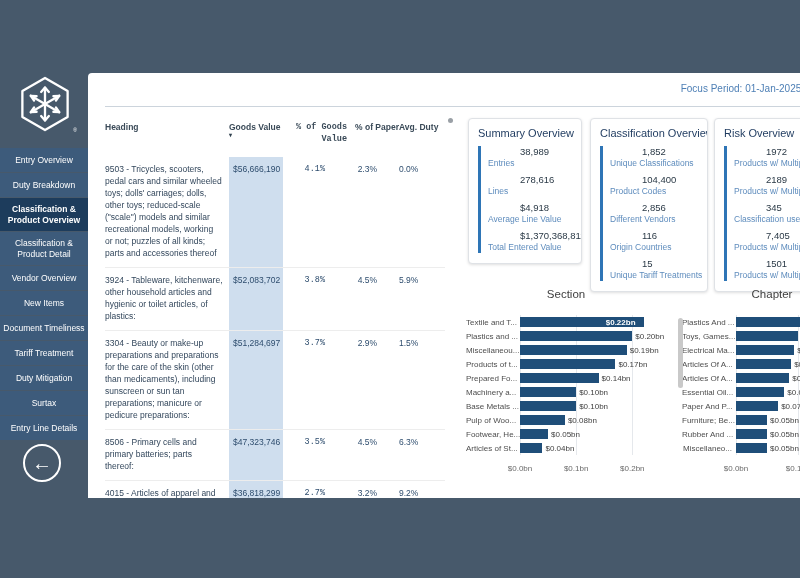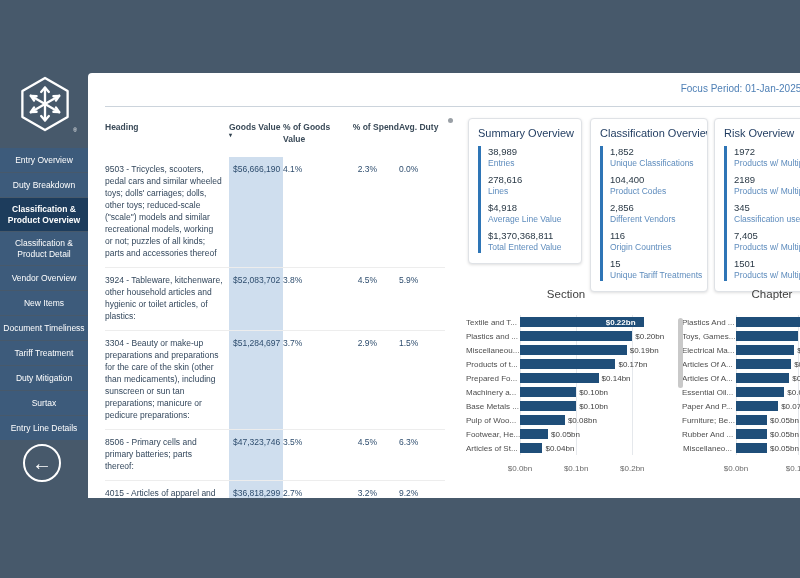--- a/index.html
+++ b/index.html
@@ -18,42 +18,42 @@
   .panel{position:absolute;left:88px;top:73px;width:800px;height:425px;background:#fff;border-radius:4px 0 0 0;overflow:hidden;}
   .focus{position:absolute;top:10px;right:20px;font-size:10px;color:var(--focus);}
   .divider{position:absolute;top:33px;left:17px;right:0;height:1px;background:#ccd4dc;}
   .scroll-dot{position:absolute;left:360px;top:45px;width:5px;height:5px;border-radius:50%;background:#9aa0a6;}
 
   
   .table{position:absolute;left:17px;top:42px;width:340px;font-size:8.5px;color:#33475c;}
   .tr{display:flex;}
   .c0{width:124px;padding-right:6px;}
   .c1{width:54px;}
-  .c2{width:64px;}
+  .c2{width:64px;text-align:right;font-family:Liberation Mono, monospace;}
   .c3{width:52px;text-align:right;}
   .c4{width:44px;text-align:left;}
   .thead .td{font-weight:bold;color:#3a4a58;padding-bottom:12px;cursor:pointer;}
   .caret{display:block;font-size:6px;line-height:5px;color:#30404e;}
   .tr.data{border-bottom:1px solid #ededed;}
   .td{padding-top:6px;padding-bottom:8px;line-height:12px;}
   .tr.data .c1{background:var(--hl);padding-left:4px;color:#2e4d6e;}
   .tr.data .c2,.tr.data .c3,.tr.data .c4{color:#2e4d6e;}
   .tr.data .c2{padding-right:22px;}
   .tr.data .c3{padding-right:22px;}
   .tr.data .c4{padding-right:14px;}
 
   
   .card{position:absolute;top:45px;background:#fff;border:1px solid #dfe2e6;border-radius:4px;box-shadow:0 1px 3px rgba(0,0,0,.13);padding:8px 8px 5px 9px;overflow:hidden;}
   #card-0{left:380px;width:114px;}
   #card-1{left:502px;width:118px;}
   #card-2{left:626px;width:178px;}
   .card-title{font-size:11px;color:#1e3a5f;margin-bottom:7px;white-space:nowrap;}
   .metrics{border-left:3px solid var(--accent);padding-left:7px;}
   .metric{margin-bottom:5px;}
-  .m-val{font-size:9.5px;color:#2a3946;line-height:12px;white-space:nowrap;}
+  .m-val{font-size:9.5px;color:#2a3946;line-height:12px;white-space:nowrap;margin-left:32px;}
   .m-lab{font-size:8.5px;color:var(--mlabel);line-height:11px;white-space:nowrap;}
 
   
   .chart{position:absolute;top:215px;}
   #chart-0{left:378px;width:205px;}
   #chart-1{left:594px;width:220px;}
   .chart-title{position:absolute;top:0;font-size:11.5px;color:#3f3f3f;text-align:center;}
   #chart-0 .chart-title{left:0;width:200px;}
   #chart-1 .chart-title{left:25px;width:130px;}
   .chart-body{position:relative;margin-top:27px;}
@@ -112,21 +112,21 @@
   <div class="panel">
     <div class="focus">Focus Period: 01-Jan-2025 - 04-Dec-2025</div>
     <div class="divider"></div>
     <div class="scroll-dot"></div>
 
     <div class="table" id="table">
         <div class="tr thead">
           <div class="td c0">Heading</div>
           <div class="td c1">Goods Value<span class="caret">▾</span></div>
           <div class="td c2">% of Goods Value</div>
-          <div class="td c3">% of Spend</div>
+          <div class="td c3">% of Paper</div>
           <div class="td c4">Avg. Duty</div>
         </div>
         <div class="tr data">
           <div class="td c0">9503 - Tricycles, scooters, pedal cars and similar wheeled toys; dolls' carriages; dolls, other toys; reduced-scale ("scale") models and similar recreational models, working or not; puzzles of all kinds; parts and accessories thereof</div>
           <div class="td c1">$56,666,190</div>
           <div class="td c2">4.1%</div>
           <div class="td c3">2.3%</div>
           <div class="td c4">0.0%</div>
         </div>
         <div class="tr data">

